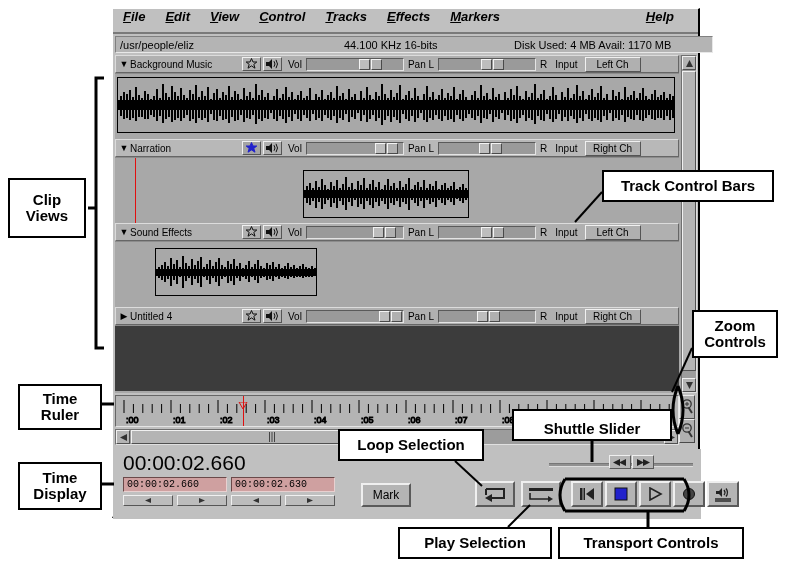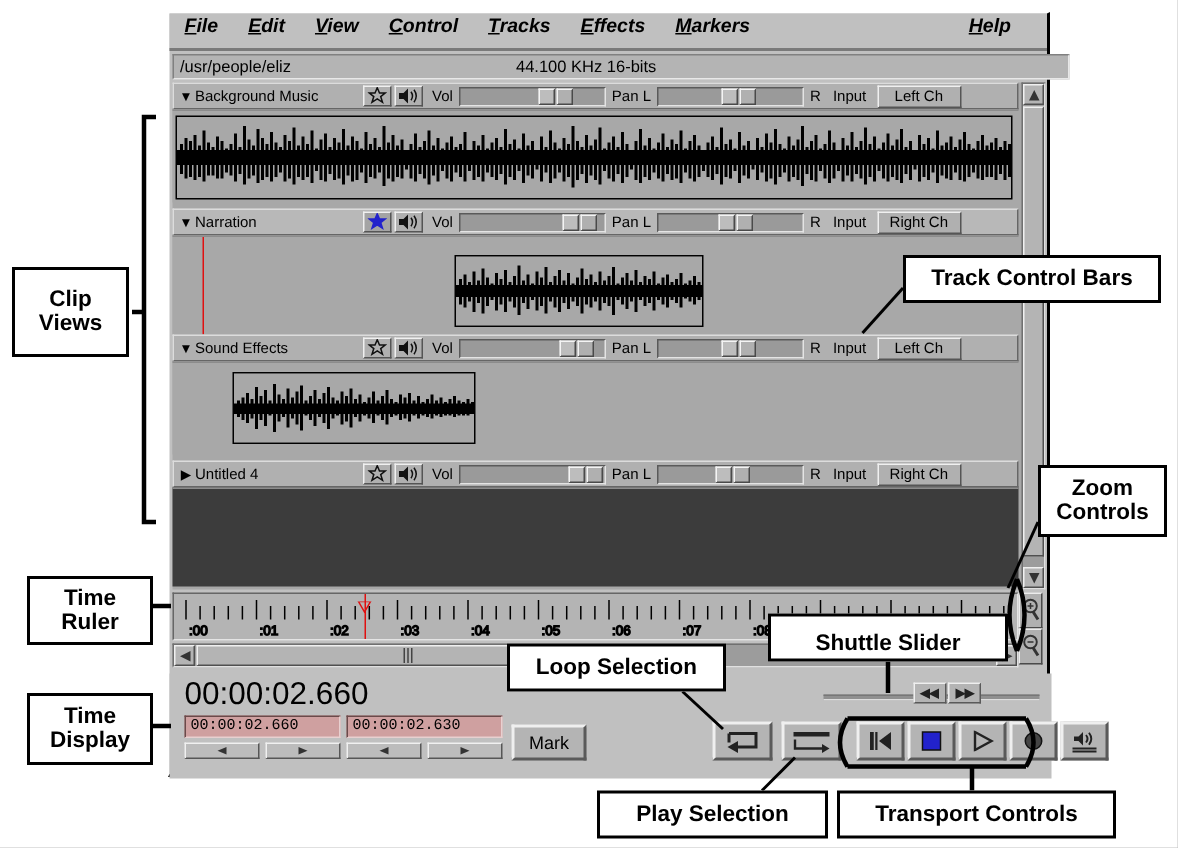--- a/index.html
+++ b/index.html
@@ -226,21 +226,21 @@
   .spin{
     position:absolute;top:46px;height:11px;width:50px;
     background:#bcbcbc;
     border-top:1px solid #f0f0f0;border-left:1px solid #f0f0f0;
     border-right:1px solid #565656;border-bottom:1px solid #565656;
     box-sizing:border-box;
     display:flex;align-items:center;justify-content:center;cursor:pointer;
   }
   #spin-a{left:10px;} #spin-b{left:64px;} #spin-c{left:118px;} #spin-d{left:172px;}
   #mark-button{
-    position:absolute;left:228px;top:34px;width:50px;height:24px;
+    position:absolute;left:248px;top:34px;width:50px;height:24px;
     background:#b4b4b4;
     border-top:2px solid #efefef;border-left:2px solid #efefef;
     border-right:2px solid #5a5a5a;border-bottom:2px solid #5a5a5a;
     box-sizing:border-box;
     font-size:12px;display:flex;align-items:center;justify-content:center;
     cursor:pointer;
   }
   .tool-button{
     position:absolute;top:32px;width:40px;height:26px;
     background:#b4b4b4;
@@ -316,20 +316,21 @@
     <div class="menu-item"><span class="mn">C</span>ontrol</div>
     <div class="menu-item"><span class="mn">T</span>racks</div>
     <div class="menu-item"><span class="mn">E</span>ffects</div>
     <div class="menu-item"><span class="mn">M</span>arkers</div>
     <div class="menu-item" id="menu-help"><span class="mn">H</span>elp</div>
   </div>
 
   <div id="statusbar">
     <span id="status-path">/usr/people/eliz</span>
     <span id="status-format">44.100 KHz  16-bits</span>
+    <span id="status-disk">Disk Used: 4 MB Avail: 1170 MB</span>
   </div>
 
   <div id="track-area">
 
     <div class="track" style="top:0px;">
       <div class="track-bar">
         <div class="disclose">▼</div>
         <div class="track-name">Background Music</div>
         <div class="tbtn">
           <svg width="13" height="12" viewBox="0 0 13 12">

